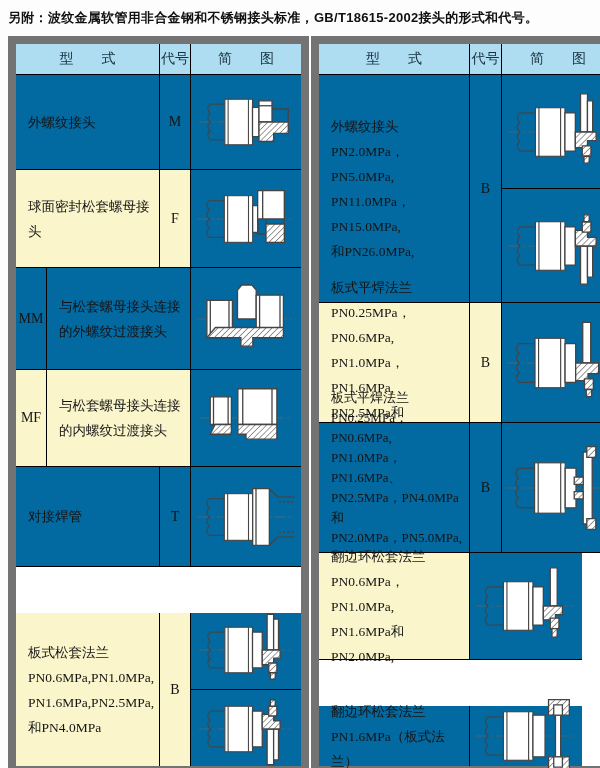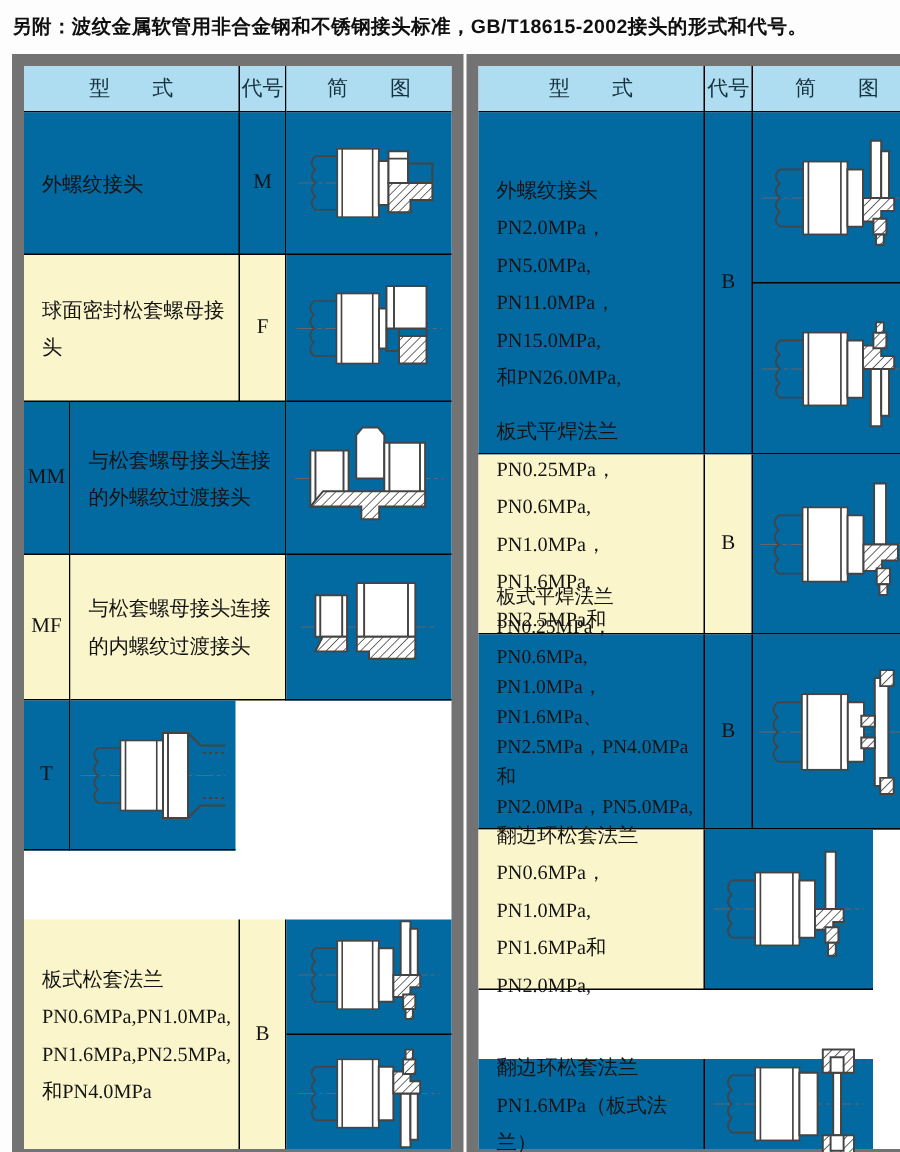--- a/index.html
+++ b/index.html
@@ -130,20 +130,21 @@
             <rect x="50" y="12" width="48" height="44" fill="#fff"></rect>
             <line x1="56" y1="12" x2="56" y2="56"></line>
               <line x1="92" y1="12" x2="92" y2="56"></line>
             <polygon points="22,56 42,56 42,68 16,68" fill="url(#hatch)"></polygon>
             <polygon points="50,56 98,56 98,74 60,74 60,68 50,68" fill="url(#hatch)"></polygon>
           </svg>
         </div>
       </div>
 
       <div class="row" style="height:100px">
+        <div class="cell type w-tl">对接焊管</div>
         <div class="cell code w-cl">T</div>
         <div class="cell diag-cell w-dl">
           <svg class="diag" width="102" height="80" viewBox="0 0 120 96" fill="none" stroke="#444" stroke-width="1.3">
             <use href="#cl"></use>
               <use href="#hose-body"></use>
             <rect x="68" y="14" width="20" height="68" fill="#fff"></rect>
             <line x1="72" y1="14" x2="72" y2="82"></line>
             <line x1="88" y1="14" x2="98" y2="24"></line>
             <line x1="88" y1="82" x2="98" y2="72"></line>
             <line x1="98" y1="24" x2="118" y2="24"></line>

